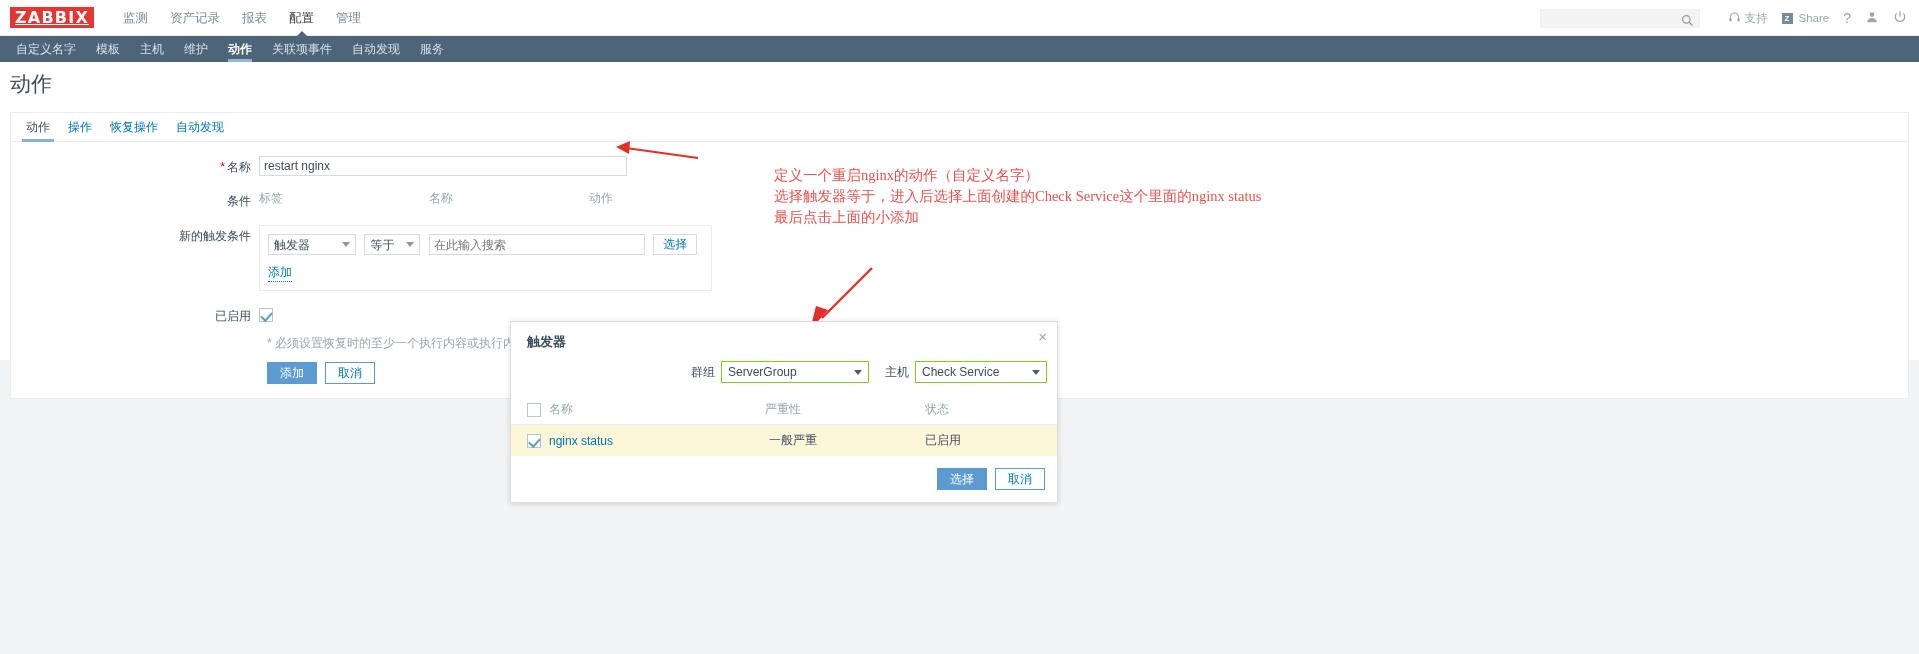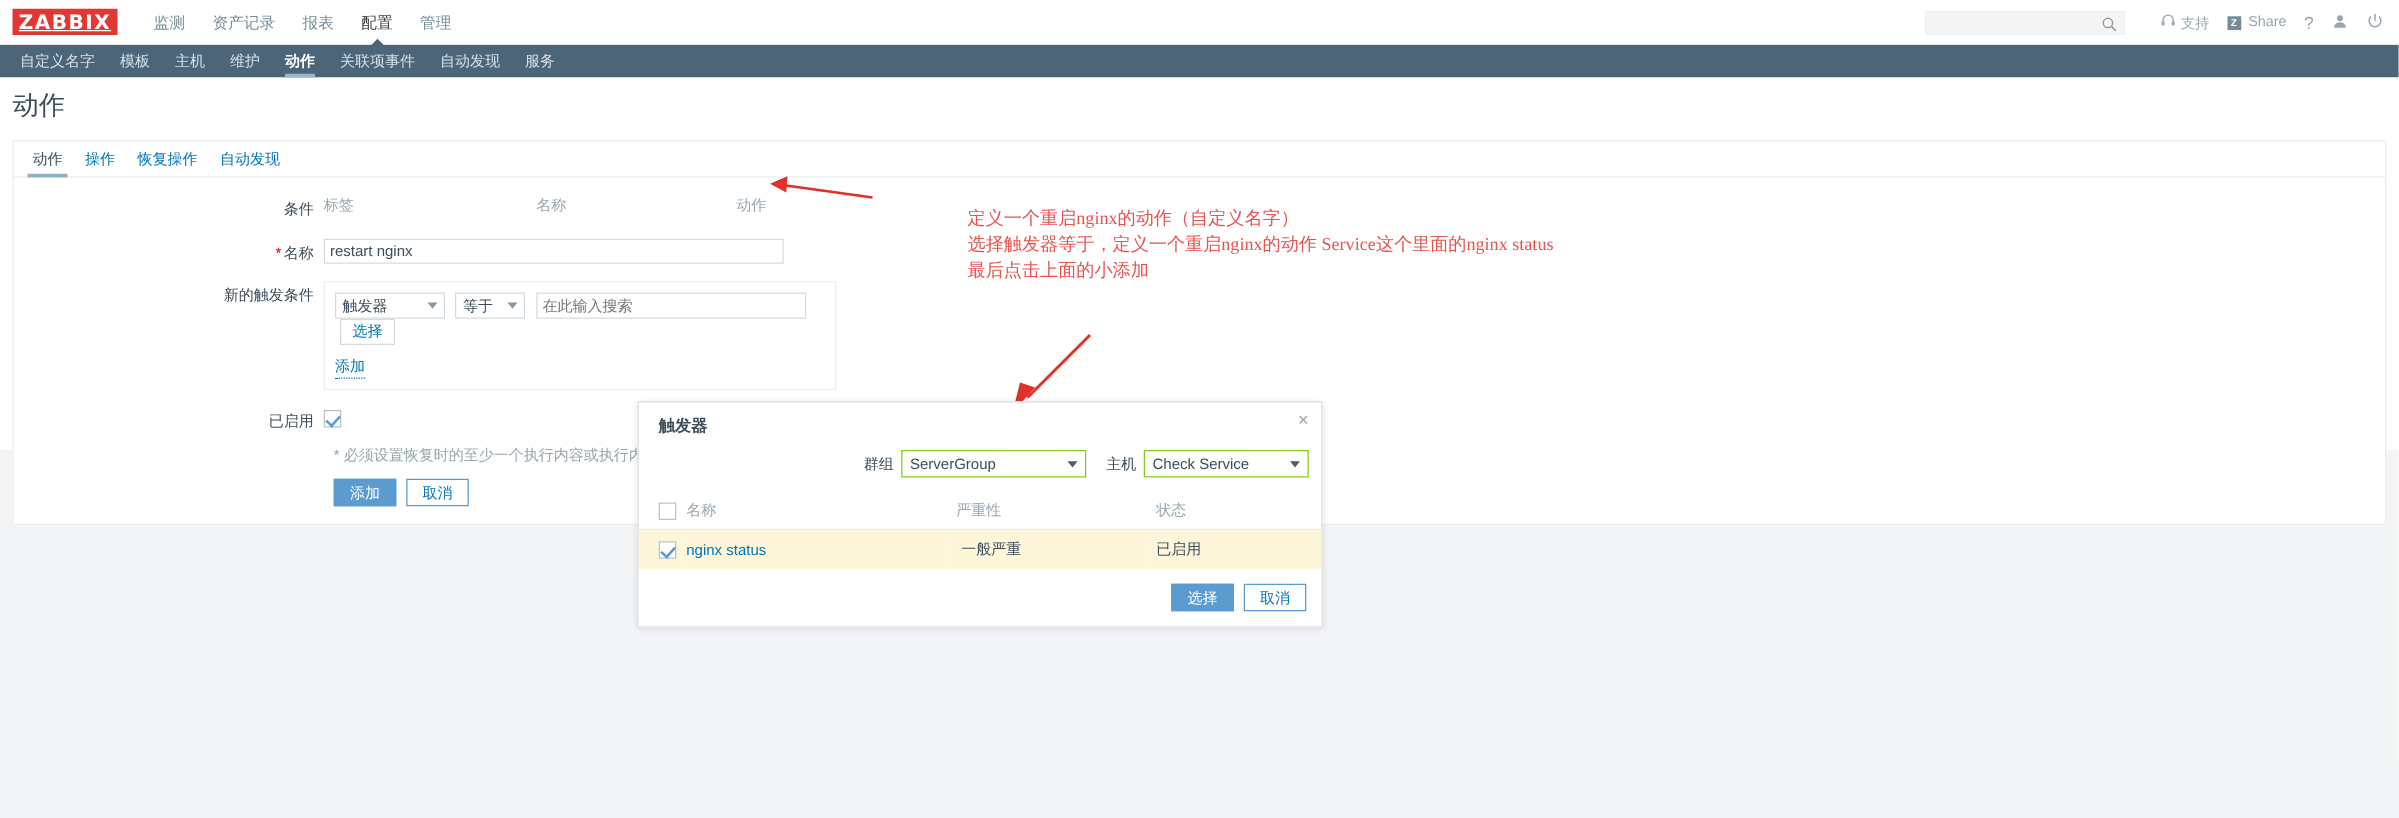--- a/index.html
+++ b/index.html
@@ -123,21 +123,21 @@
     width: 440px; border-collapse: collapse; font-size: 12px;
   }
   .condtable th {
     text-align: left; font-weight: normal; color: #97a7b1;
     padding: 0 0 4px 0; font-size: 12px;
   }
   .condtable th.c1 { width: 170px; }
   .condtable th.c2 { width: 160px; }
 
   .newcond-box {
-    width: 410px; border: 1px solid #ebeef0; background: #fff;
+    width: 453px; border: 1px solid #ebeef0; background: #fff;
     padding: 8px 8px 8px 8px;
   }
   .selwrap { position: relative; display: inline-block; vertical-align: top; }
   select.sel {
     -webkit-appearance: none; appearance: none;
     height: 21px; border: 1px solid #d6dbdf; background: #fff;
     font-size: 12px; color: #3d4d5b; padding: 0 18px 0 5px; outline: none;
     font-family: "Liberation Sans", sans-serif;
   }
   .caret {
@@ -343,42 +343,42 @@
   <div class="card" style="position:relative; z-index:2;">
 
     <div class="formtabs">
       <div class="ftab active">动作</div>
       <div class="ftab">操作</div>
       <div class="ftab">恢复操作</div>
       <div class="ftab">自动发现</div>
     </div>
 
     <div class="formbody">
+
+      <div class="frow">
+        <div class="flabel">
+          <span class="req">*</span><span>名称</span>
+        </div>
+        <div class="fctl">
+          <input id="name-input" class="txt" type="text" value="restart nginx" style="">
+        </div>
+      </div>
 
       <div class="frow">
         <div class="flabel">条件</div>
         <div class="fctl">
           <table class="condtable">
             <thead>
               <tr>
                 <th class="c1">标签</th>
                 <th class="c2">名称</th>
                 <th>动作</th>
               </tr>
             </thead>
           </table>
-        </div>
-      </div>
-
-      <div class="frow">
-        <div class="flabel">
-          <span class="req">*</span><span>名称</span>
-        </div>
-        <div class="fctl">
-          <input id="name-input" class="txt" type="text" value="restart nginx" style="">
         </div>
       </div>
 
       <div class="frow">
         <div class="flabel">新的触发条件</div>
         <div class="fctl">
           <div class="newcond-box">
             <span class="selwrap">
               <select class="sel" style="width:88px;">
                 <option>触发器</option>
@@ -414,21 +414,21 @@
     </div>
   </div>
 
   <svg class="arrow-svg" style="left:614px; top:136px;" width="86" height="26" viewBox="0 0 86 26">
     <line x1="84" y1="22" x2="12" y2="12" stroke="#e03027" stroke-width="2.2"></line>
     <polygon points="2,11 16,5 15,18" fill="#e03027"></polygon>
   </svg>
 
   <div class="annot" style="left:774px; top:165px;">
     <div>定义一个重启nginx的动作（自定义名字）</div>
-    <div>选择触发器等于，定义一个重启nginx的动作 Service这个里面的nginx status</div>
+    <div>选择触发器等于，进入后选择上面创建的Check Service这个里面的nginx status</div>
     <div>最后点击上面的小添加</div>
   </div>
 
   <svg class="arrow-svg" style="left:800px; top:262px;" width="80" height="70" viewBox="0 0 80 70">
     <line x1="72" y1="6" x2="22" y2="56" stroke="#e03027" stroke-width="2.4"></line>
     <polygon points="10,68 28,48 16,44" fill="#e03027"></polygon>
   </svg>
 
   <div class="modal">
     <div class="modal-head">

